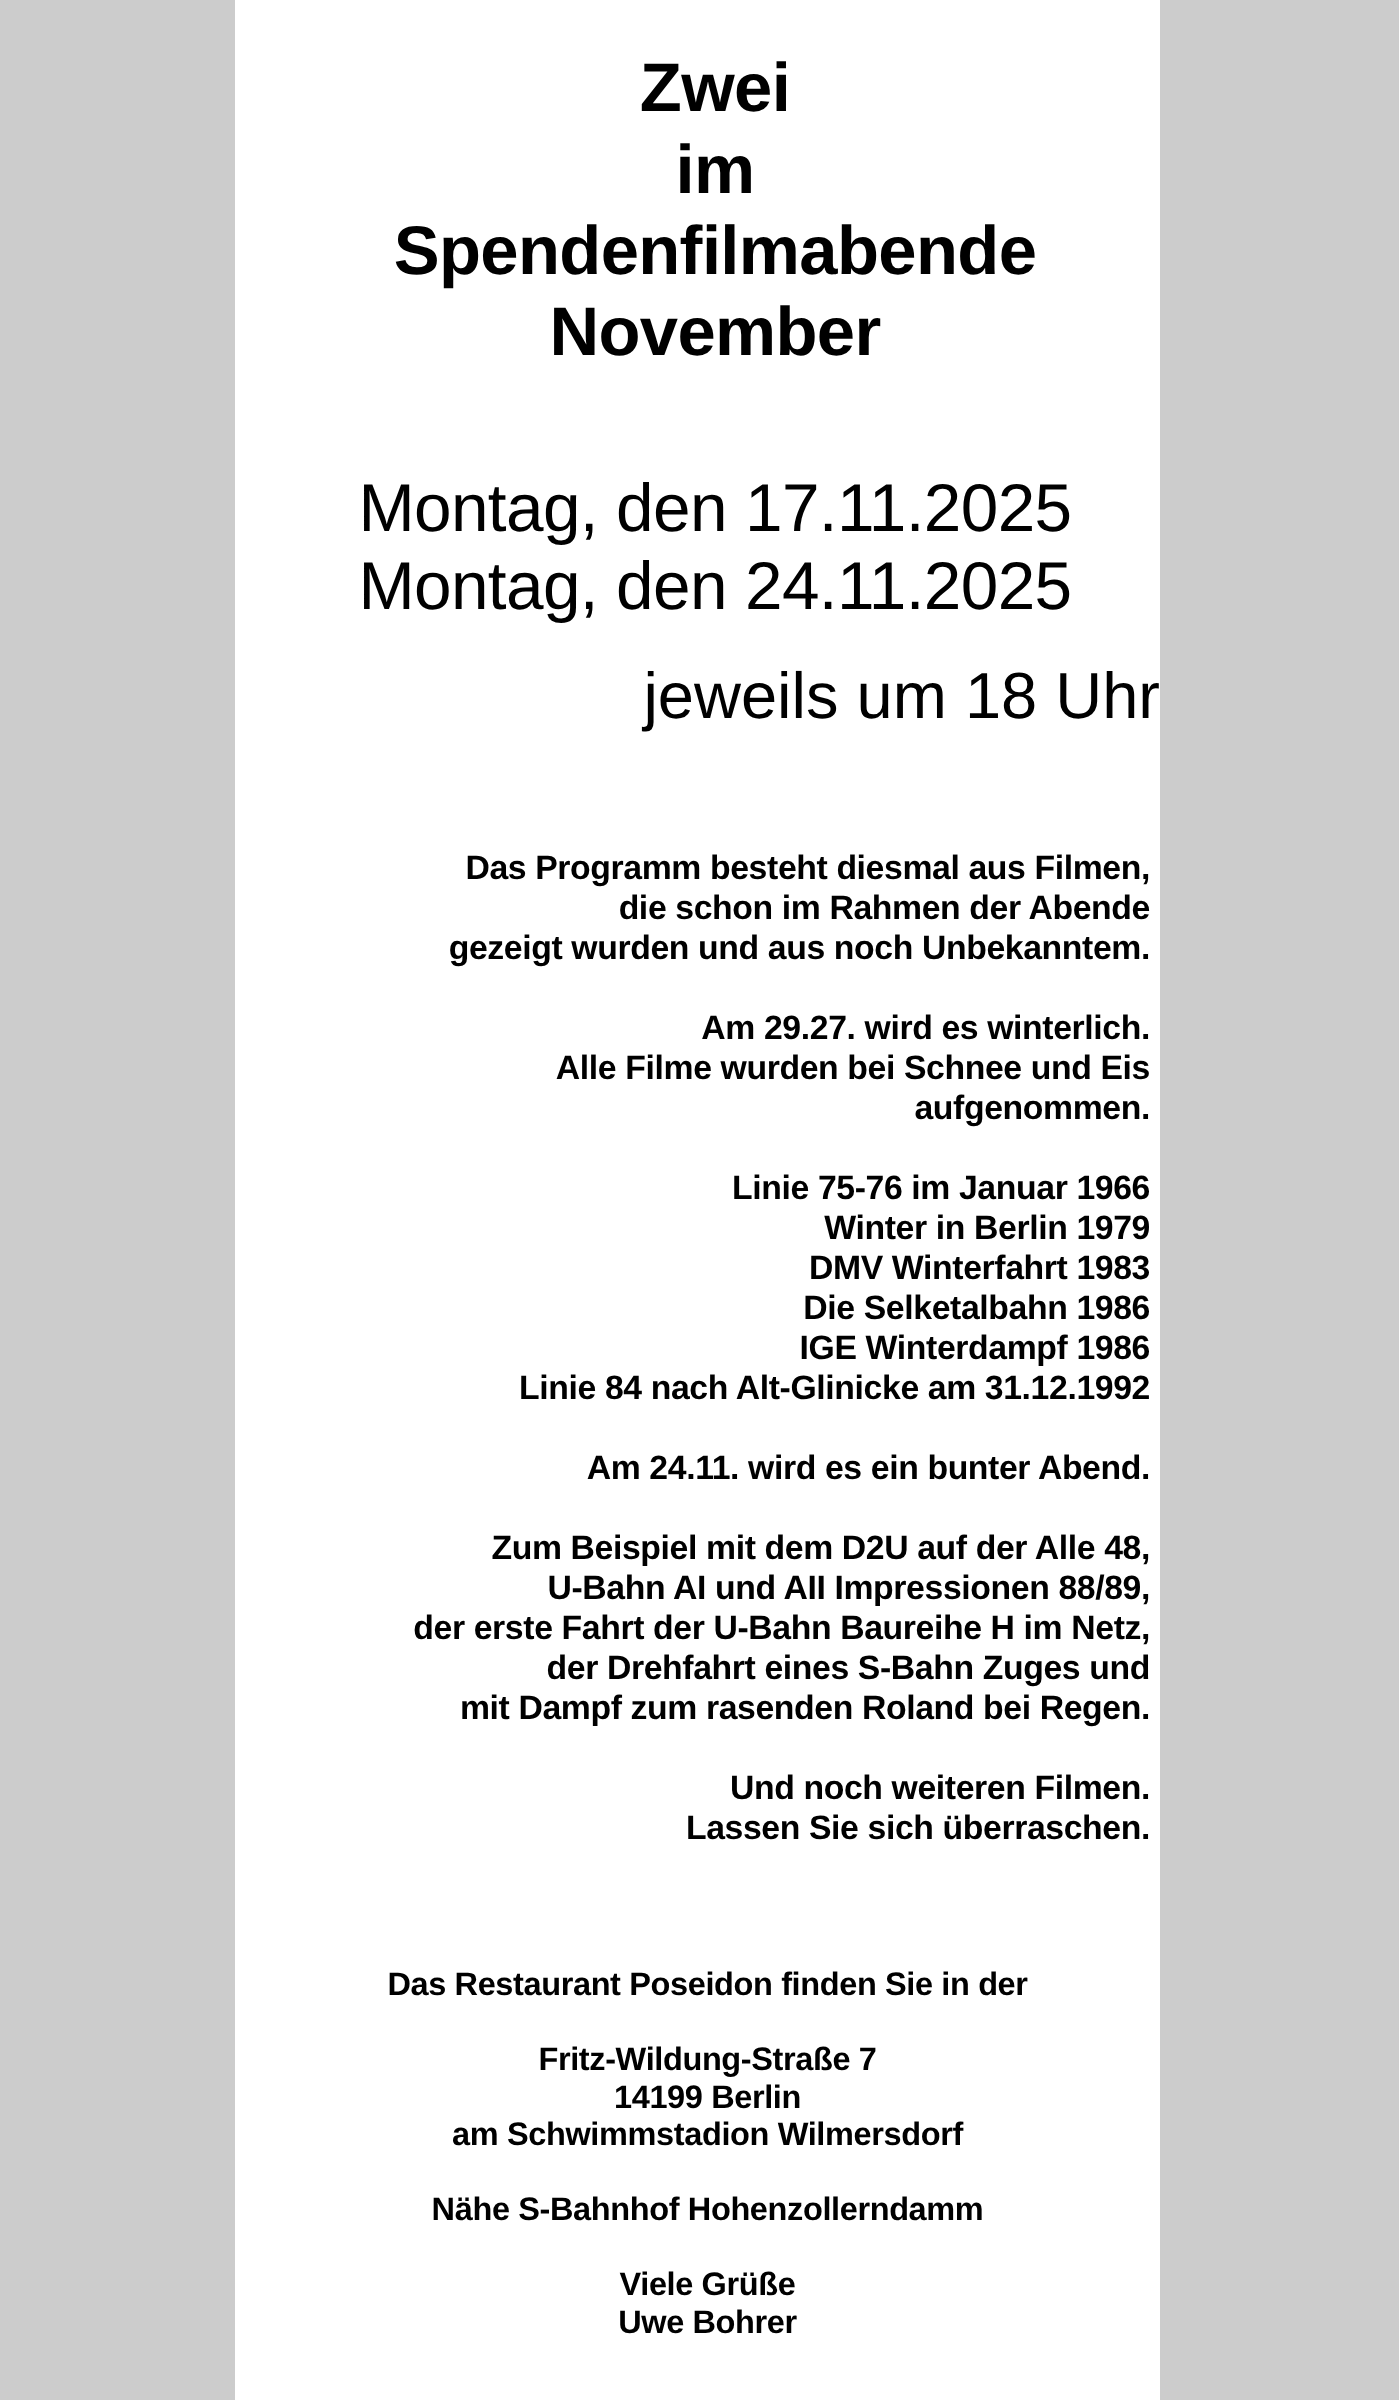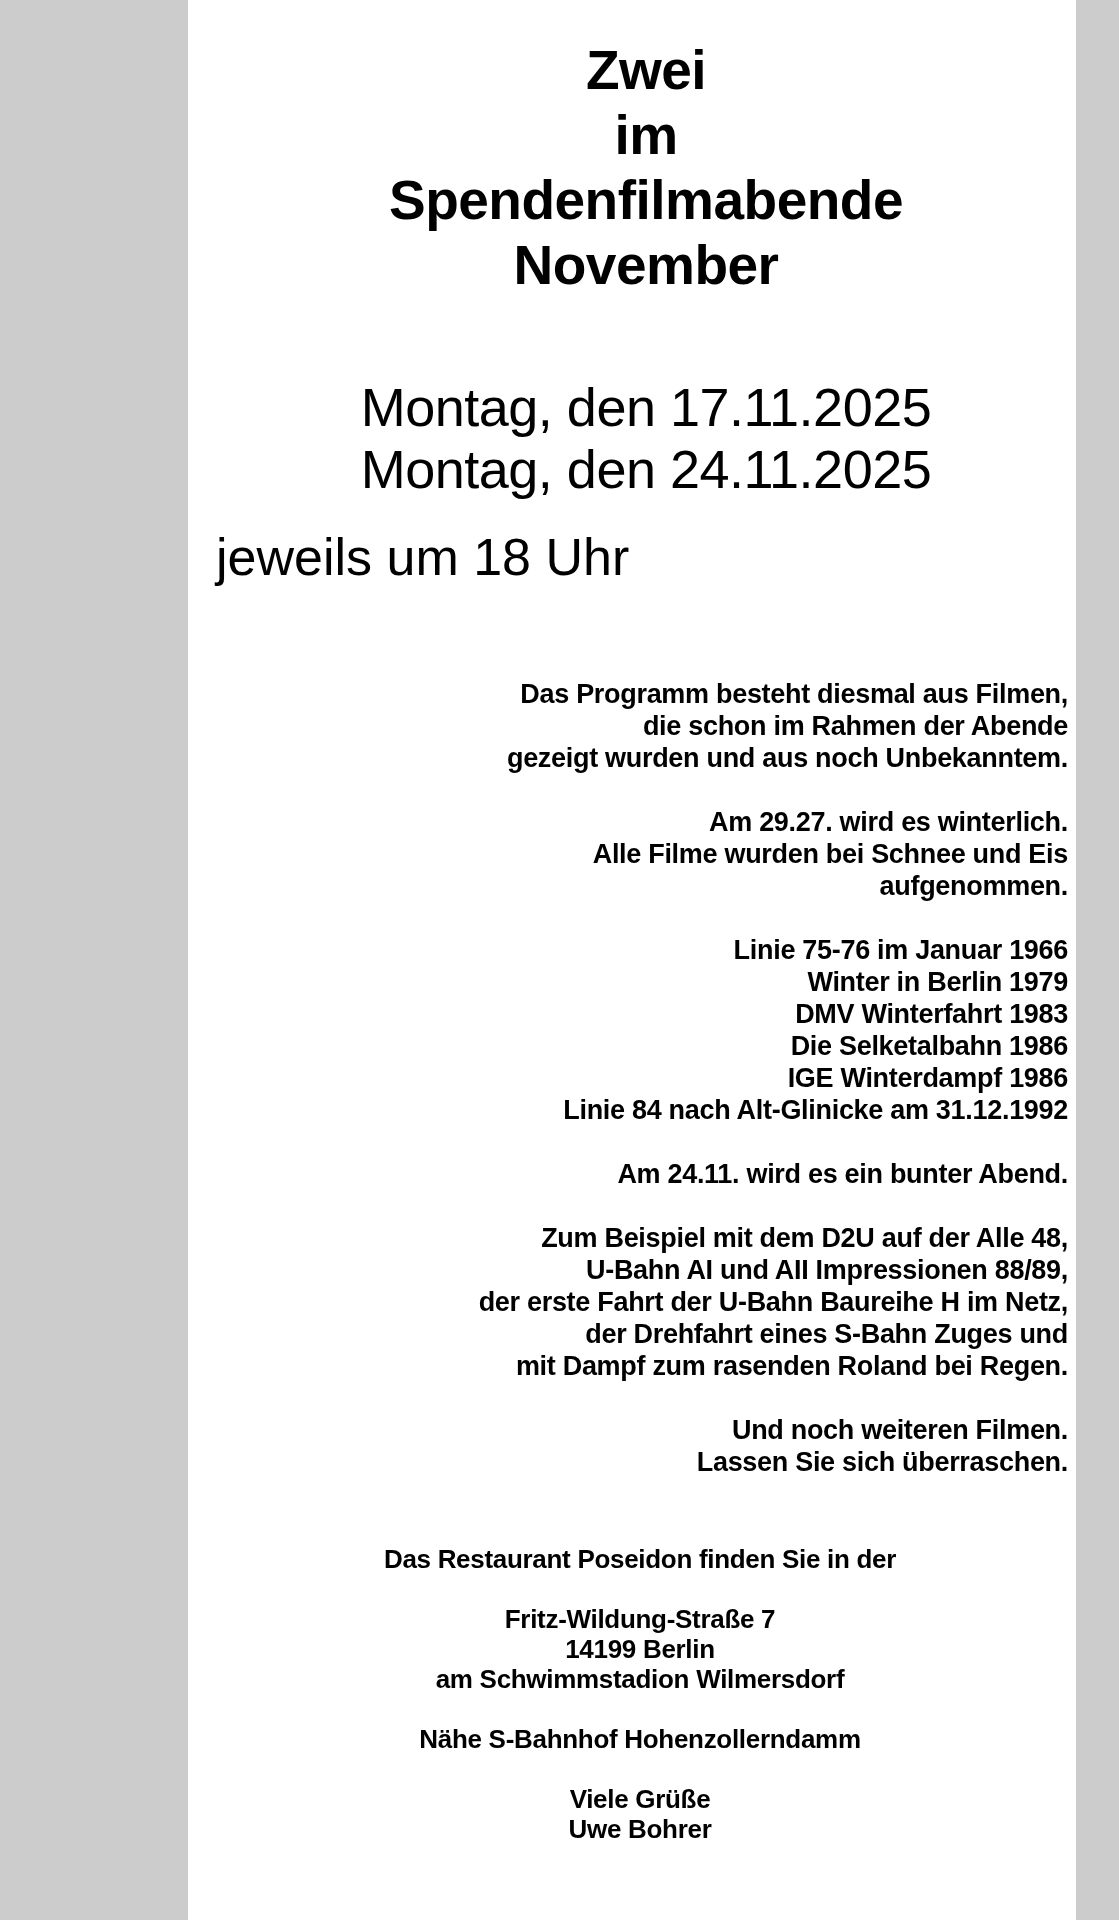--- a/index.html
+++ b/index.html
@@ -12,21 +12,21 @@
     background: #cccccc;
     position: relative;
     overflow: hidden;
     font-family: "Liberation Sans", sans-serif;
     color: #000000;
   }
   .sheet {
     position: absolute;
     left: 188px;
     top: 0;
-    width: 888px;
+    width: 740px;
     height: 1920px;
     background: #ffffff;
   }
   
   .title-block {
     padding-top: 38px;
     padding-left: 28px;
     text-align: center;
     font-size: 55px;
     font-weight: 700;
@@ -39,42 +39,42 @@
     padding-left: 28px;
     text-align: center;
     font-size: 54px;
     font-weight: 400;
     line-height: 62px;
     letter-spacing: -0.5px;
   }
   .time-line {
     margin-top: 26px;
     padding-left: 28px;
-    text-align: left;
+    text-align: right;
     font-size: 52px;
     font-weight: 400;
     line-height: 62px;
   }
   
   .body-block {
     margin-top: 90px;
     padding-left: 87px;
     padding-right: 8px;
     font-size: 27px;
     font-weight: 700;
     line-height: 32px;
     letter-spacing: -0.3px;
     text-align: right;
   }
   .paragraph + .paragraph {
     margin-top: 32px;
   }
   
   .footer-block {
-    margin-top: 66px;
+    margin-top: 94px;
     padding-left: 16px;
     text-align: center;
     font-size: 26px;
     font-weight: 700;
     line-height: 30px;
     letter-spacing: -0.3px;
   }
   .footer-group + .footer-group {
     margin-top: 30px;
   }

